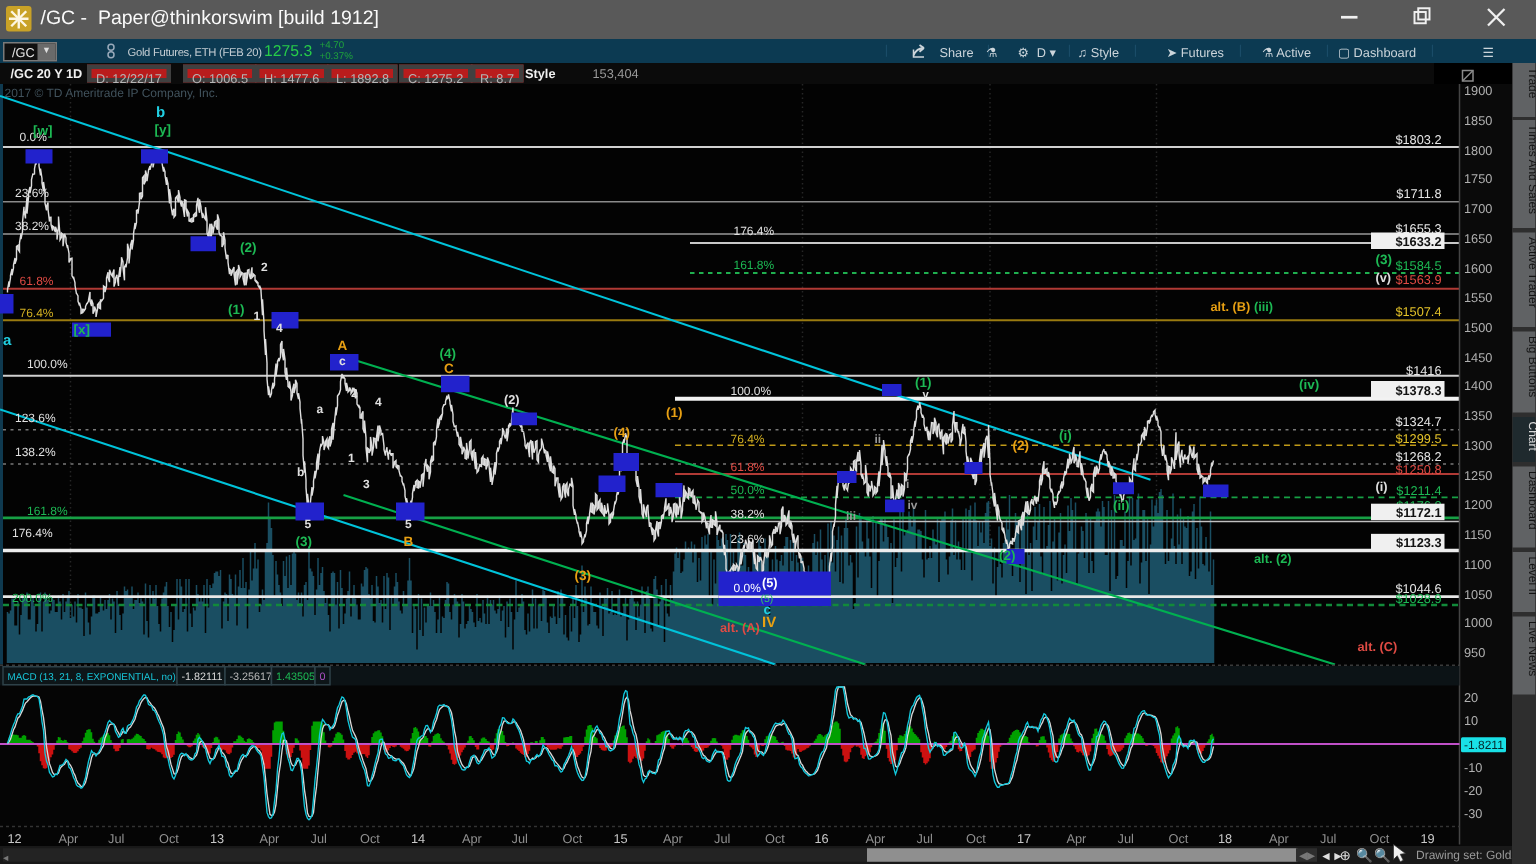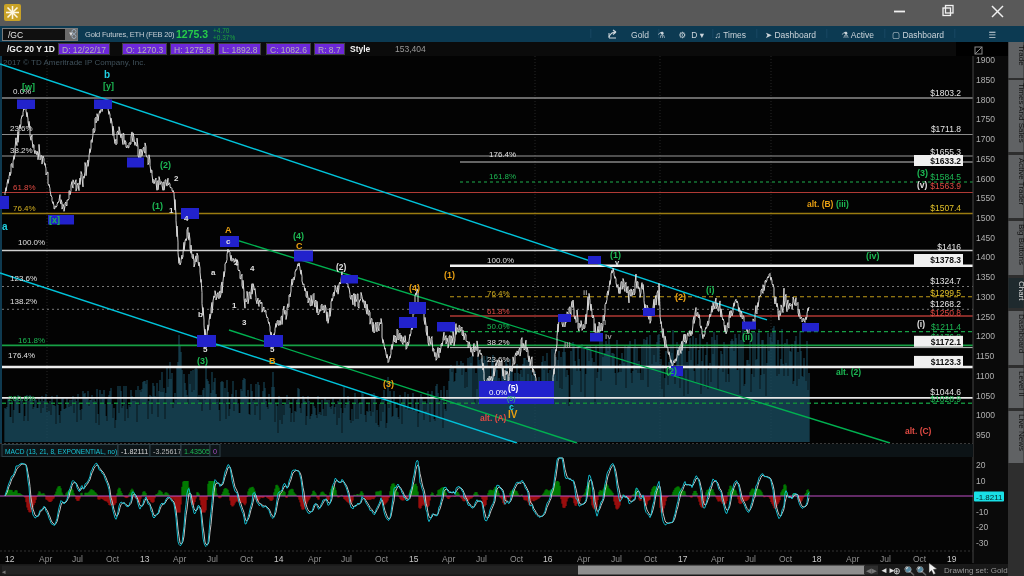--- a/index.html
+++ b/index.html
@@ -1,43 +1,44 @@
 <!DOCTYPE html>
 <html><head><meta charset="utf-8"><style>
 *{margin:0;padding:0;box-sizing:border-box}
 body{width:1024px;height:576px;background:#000;overflow:hidden;position:relative;font-family:"Liberation Sans",sans-serif}
 .titlebar{position:absolute;top:0;left:0;width:1024px;height:26px;background:#595959;color:#f0f0f0}
 .tbicon{position:absolute;left:4px;top:4px;width:17px;height:17px;background:#c9a227;border-radius:2px}
 .tbtitle{position:absolute;left:27px;top:4px;font-size:13px;color:#fafafa}
 .toolbar{position:absolute;top:26px;left:0;width:1024px;height:16px;background:#0c3a52}
-.symbox{position:absolute;left:2px;top:1.5px;width:76px;height:13px;background:#101010;border:1px solid #7a7a7a}
+.symbox{position:absolute;left:2px;top:1.5px;width:36px;height:13px;background:#101010;border:1px solid #7a7a7a}
 .symbox span{position:absolute;left:5px;top:1px;font-size:8.5px;color:#e8e8e8}
 .symdd{position:absolute;right:0;top:0;width:12px;height:11px;background:#6a6a6a;color:#ddd;font-size:6px;text-align:center;line-height:11px}
 .toolbar .desc{position:absolute;left:85px;top:4px;font-size:7.5px;color:#c4cdd3;letter-spacing:-0.2px}
-.toolbar .px{position:absolute;left:176px;top:2px;font-size:10.5px;font-weight:bold;color:#27cc49}
+.toolbar .px{position:absolute;left:176px;top:2px;font-size:10.5px;font-weight:normal;color:#27cc49}
 .toolbar .chg{position:absolute;left:213px;top:1px;font-size:6.5px;color:#1fa33c;line-height:7px}
 .tbbtns{position:absolute;right:20px;top:0;height:16px;font-size:8.5px;color:#ccd5db}
 .tbbtns span{position:absolute;top:4px;white-space:nowrap}
 .ohlc{position:absolute;top:42px;left:0;width:956px;height:14px;background:#0b0b0b;font-size:8.5px;color:#b5b5b5}
-.ohlc .c{position:absolute;top:1px;height:12px;border:1px solid #404040;background:#6d28d9;padding:1px 3px 0 3px;white-space:nowrap}
+.ohlc .c{position:absolute;top:1px;height:12px;border:3px solid #404040;background:#b91c1c;padding:1px 3px 0 3px;white-space:nowrap}
 .ohlc .b{font-weight:bold;color:#f0f0f0;border:none;background:none}
 .winbtn{position:absolute;top:0;height:26px;color:#f0f0f0}
 </style></head>
 <body>
 <div class="titlebar">
  <div class="tbicon">
   <svg width="17" height="17">
         <g stroke="#fdf6e3" stroke-width="1.6">
   <line x1="8.5" y1="2" x2="8.5" y2="15"></line>
           <line x1="2" y1="8.5" x2="15" y2="8.5"></line>
   <line x1="3.5" y1="3.5" x2="13.5" y2="13.5"></line>
           <line x1="13.5" y1="3.5" x2="3.5" y2="13.5"></line>
         </g>
       </svg>
  </div>
+ <div class="tbtitle">/GC -&nbsp; Paper@thinkorswim [build 1912]</div>
  <svg class="winbtn" style="position:absolute;right:0;top:0" width="140" height="26">
   <line x1="10" y1="11.5" x2="21" y2="11.5" stroke="#f0f0f0" stroke-width="1.8"></line>
   <rect x="59" y="8" width="7.5" height="7.5" fill="none" stroke="#f0f0f0" stroke-width="1.3"></rect>
   <rect x="61.5" y="5.5" width="7.5" height="7.5" fill="none" stroke="#f0f0f0" stroke-width="1.3"></rect>
   <g stroke="#f0f0f0" stroke-width="1.5">
         <line x1="108" y1="6" x2="119" y2="17"></line>
         <line x1="119" y1="6" x2="108" y2="17"></line>
       </g>
  </svg>
 </div>
@@ -58,38 +59,38 @@
       <span style="right:344px;top:2px;color:#1d4f6b">|</span>
       <span style="right:290px;top:2px;color:#1d4f6b">|</span>
       <span style="right:246px;top:2px;color:#1d4f6b">|</span>
       <span style="right:176px;top:2px;color:#1d4f6b">|</span>
       <span style="right:118px;top:2px;color:#1d4f6b">|</span>
       <span style="right:48px;top:2px;color:#1d4f6b">|</span>
   <svg style="position:absolute;right:385px;top:3px" width="11" height="10">
         <path d="M1,8 q2,-5 7,-5 M8,3 l-3,-2 M8,3 l-3,2.5" stroke="#ccd5db" fill="none" stroke-width="1.2"></path>
         <path d="M1,4 v5 h7" stroke="#ccd5db" fill="none"></path>
       </svg>
-  <span style="right:355px">Gold</span>
+  <span style="right:355px">Share</span>
   <span style="right:339px">⚗</span>
   <span style="right:318px">⚙</span>
   <span style="right:300px">D ▾</span>
-  <span style="right:258px">♫ Times</span>
-  <span style="right:188px">➤ Dashboard</span>
+  <span style="right:258px">♫ Style</span>
+  <span style="right:188px">➤ Futures</span>
   <span style="right:130px">⚗ Active</span>
   <span style="right:60px">▢ Dashboard</span>
   <span style="right:8px">☰</span>
  </div>
 </div>
 <div class="ohlc">
  <span class="c b" style="left:4px;border:none;background:none">/GC 20 Y 1D</span>
  <span class="c" style="left:58px">D: 12/22/17</span>
- <span class="c" style="left:122px">O: 1270.3</span>
- <span class="c" style="left:170px">H: 1275.8</span>
+ <span class="c" style="left:122px">O: 1006.5</span>
+ <span class="c" style="left:170px">H: 1477.6</span>
  <span class="c" style="left:218px">L: 1892.8</span>
- <span class="c" style="left:266px">C: 1082.6</span>
+ <span class="c" style="left:266px">C: 1275.2</span>
  <span class="c" style="left:314px">R: 8.7</span>
  <span class="c b" style="left:347px;border:none;background:none">Style</span>
  <span class="c" style="left:392px;border:none;background:none;color:#9a9a9a">153,404</span>
 </div>
 <svg width="1024" height="534" viewBox="0 42 1024 534" style="position:absolute;top:42px;left:0" font-family="Liberation Sans, sans-serif">
 <rect x="0" y="56" width="1024" height="520" fill="#050505"></rect>
 <rect x="0" y="56" width="973" height="387" fill="#030303"></rect>
 <rect x="0" y="56" width="2" height="387" fill="#0f3a50"></rect>
 <line x1="47" y1="56" x2="47" y2="443" stroke="#262626" stroke-width="1" stroke-dasharray="1,2"></line>
 <line x1="535" y1="56" x2="535" y2="443" stroke="#262626" stroke-width="1" stroke-dasharray="1,2"></line>

